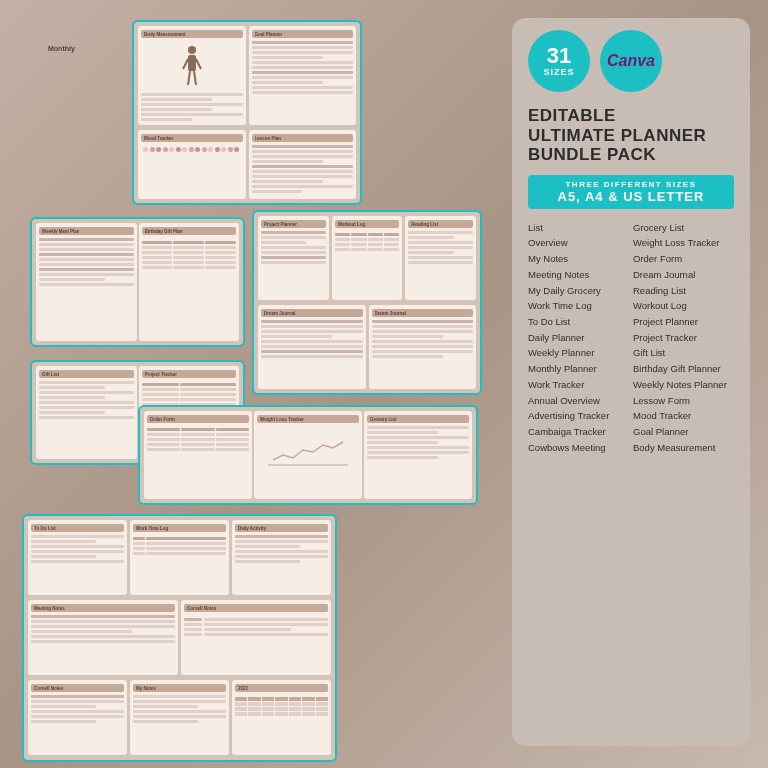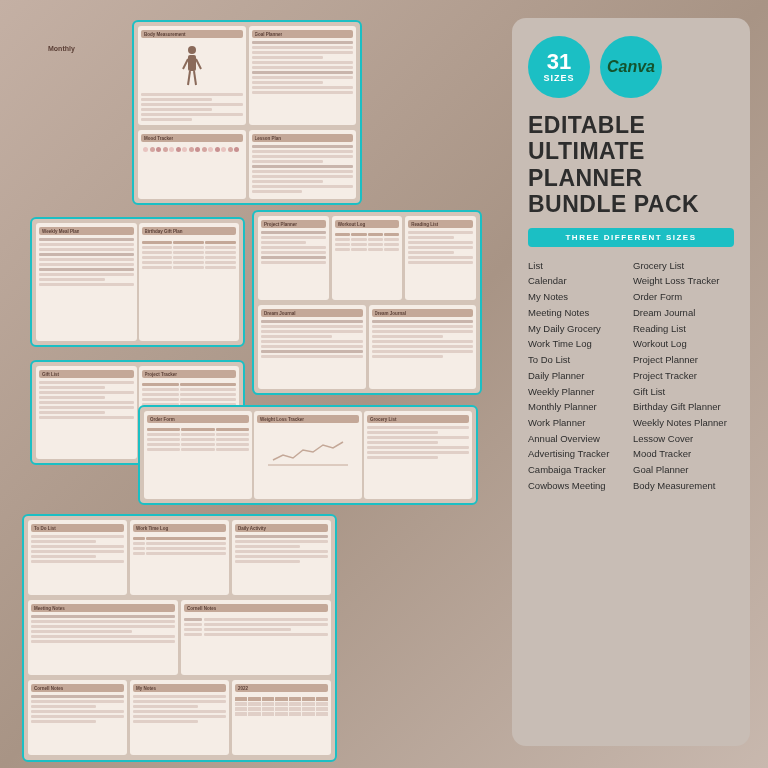--- a/index.html
+++ b/index.html
@@ -21,21 +21,21 @@
 
     
     .right-panel {
       position: absolute;
       right: 18px;
       top: 18px;
       width: 238px;
       height: 728px;
       background: #c8bdb5;
       border-radius: 14px;
-      padding: 18px 16px 14px 16px;
+      padding: 12px 16px 14px 16px;
       display: flex;
       flex-direction: column;
       gap: 0;
     }
 
     .panel-badges {
       display: flex;
       align-items: center;
       gap: 10px;
       margin-bottom: 14px;
@@ -67,29 +67,29 @@
     .badge-canva {
       background: #1bbfc4;
       border-radius: 50%;
       width: 62px;
       height: 62px;
       display: flex;
       align-items: center;
       justify-content: center;
     }
     .badge-canva .canva-text {
-      color: #14532d;
+      color: #701a75;
       font-size: 16px;
       font-weight: 900;
       font-style: italic;
     }
 
     .panel-title {
       color: #2d2d2d;
-      font-size: 23px;
+      font-size: 17px;
       font-weight: 900;
       line-height: 1.15;
       margin-bottom: 10px;
       letter-spacing: 0.5px;
     }
 
     .panel-sizes-bar {
       background: #1bbfc4;
       border-radius: 4px;
       padding: 5px 10px;
@@ -230,47 +230,48 @@
     </div>
     <div class="badge-canva">
       <span class="canva-text">Canva</span>
     </div>
   </div>
 
   <div class="panel-title">EDITABLE<br>ULTIMATE PLANNER<br>BUNDLE PACK</div>
 
   <div class="panel-sizes-bar">
     <div class="sizes-top">THREE DIFFERENT SIZES</div>
+    <div class="sizes-bottom">A5, A4 &amp; US LETTER</div>
   </div>
 
   <div class="panel-list">
     <span>List</span>
     <span>Grocery List</span>
-    <span>Calendar</span>
+    <span>Overview</span>
     <span>Weight Loss Tracker</span>
     <span>My Notes</span>
     <span>Order Form</span>
     <span>Meeting Notes</span>
     <span>Dream Journal</span>
     <span>My Daily Grocery</span>
     <span>Reading List</span>
     <span>Work Time Log</span>
     <span>Workout Log</span>
     <span>To Do List</span>
     <span>Project Planner</span>
     <span>Daily Planner</span>
     <span>Project Tracker</span>
     <span>Weekly Planner</span>
     <span>Gift List</span>
     <span>Monthly Planner</span>
     <span>Birthday Gift Planner</span>
-    <span>Work Planner</span>
+    <span>Work Tracker</span>
     <span>Weekly Notes Planner</span>
     <span>Annual Overview</span>
-    <span>Lessow Cover</span>
+    <span>Lessow Form</span>
     <span>Advertising Tracker</span>
     <span>Mood Tracker</span>
     <span>Cambaiga Tracker</span>
     <span>Goal Planner</span>
     <span>Cowbows Meeting</span>
     <span>Body Measurement</span>
   </div>
 </div>
 
 <div class="previews-area">

